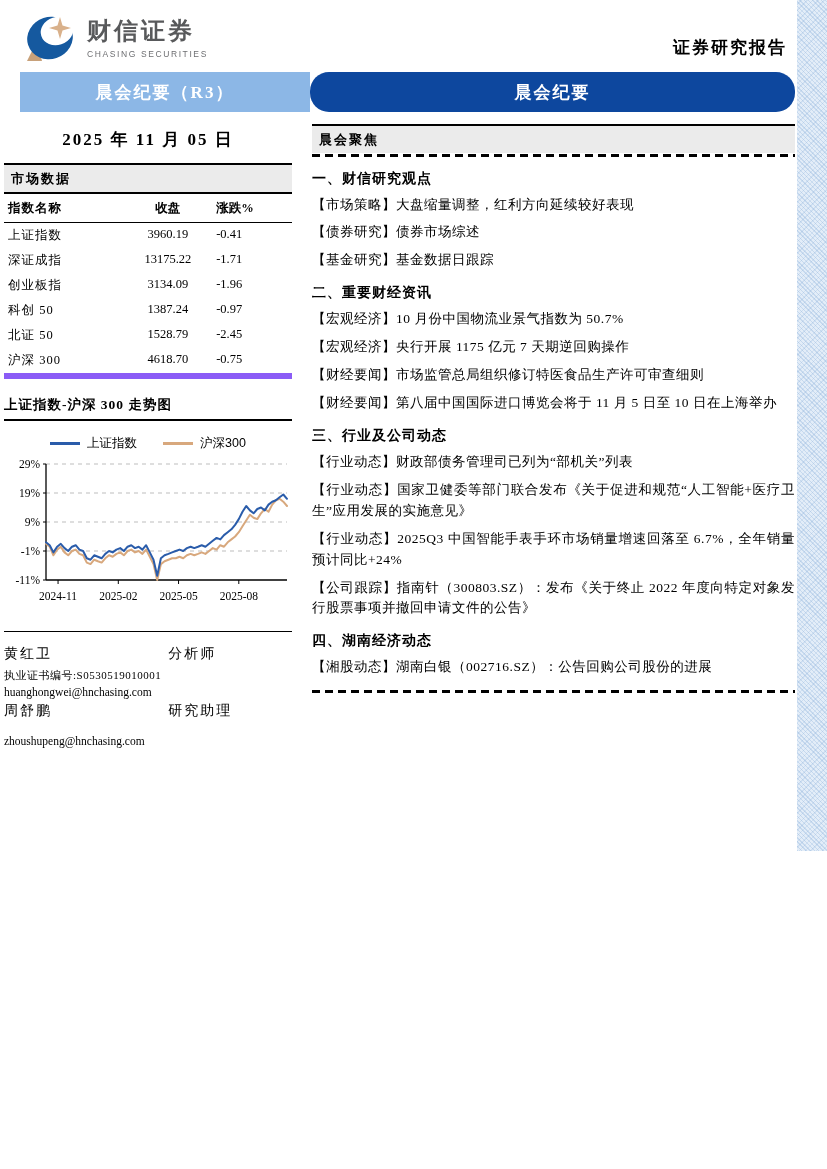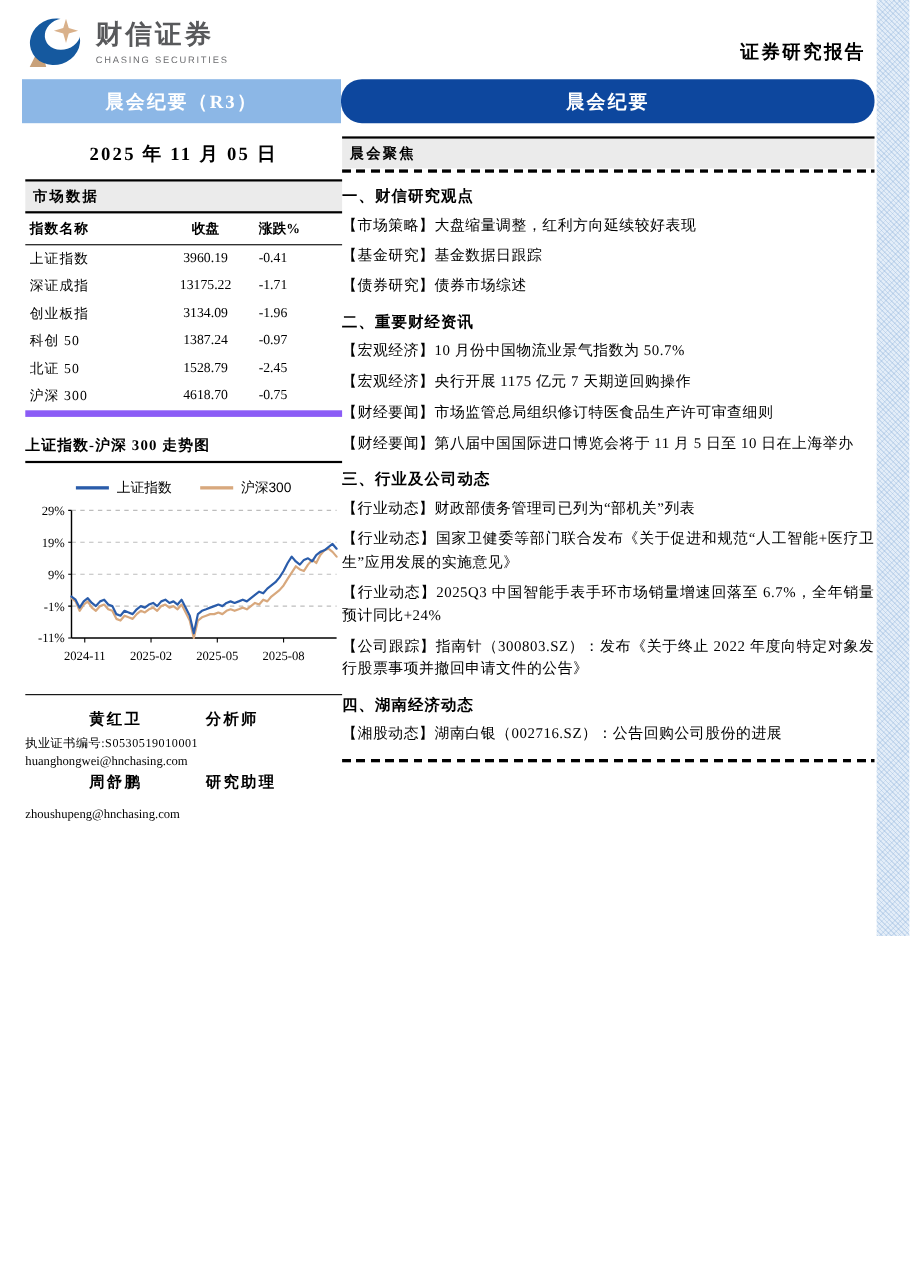--- a/index.html
+++ b/index.html
@@ -19,21 +19,21 @@
   .logo-en { font-family:"Liberation Sans", sans-serif; font-size:8.5px; color:#6d6e71; letter-spacing:1.6px; margin-top:2px; }
   .report-type { font-size:17px; font-weight:bold; letter-spacing:2px; padding-bottom:3px;font-family:Liberation Serif, serif; }
 
   
   .banner { display:flex; height:40px; margin:2px 32px 0 20px; }
   .banner-seg { display:flex; align-items:center; justify-content:center; color:#fff; font-weight:bold; font-size:17px; letter-spacing:2px; }
   .banner-left { width:290px; }
   .banner-right { flex:1;border-radius:19px; }
 
   
-  .main { display:flex; gap:0; margin:12px 32px 0 23px; align-items:flex-start; }
+  .main { display:flex; gap:20px; margin:12px 32px 0 4px; align-items:flex-start; }
   .col-left { width:288px; flex:none; }
   .col-right { flex:1; min-width:0; }
 
   .date { text-align:center; font-size:17px; font-weight:bold; letter-spacing:2px; margin:4px 0 12px; }
 
   .section-band { border-top:2.5px solid #000; background:#ebebeb; font-weight:bold; font-size:13px; letter-spacing:2px; padding:5px 7px 4px; }
   .band-solid-bottom { border-bottom:2px solid #000; }
 
   
   .market-table { font-size:12.5px; }
@@ -49,21 +49,21 @@
   .chart-title { font-weight:bold; font-size:13.5px; letter-spacing:1px; padding-bottom:5px; border-bottom:2.5px solid #000; }
   .chart-legend { display:flex; justify-content:center; gap:26px; margin-top:14px;
                   font-family:"Liberation Sans", sans-serif; font-size:12.5px; }
   .legend-item { display:flex; align-items:center; gap:7px; }
   .legend-swatch { width:30px; height:3px; }
   .chart-svg { display:block; margin-top:3px; }
 
   
   .analysts { margin-top:24px; border-top:1.5px solid #000; padding-top:9px; }
   .analyst-block { margin-bottom:4px; }
-  .analyst-row { display:flex; font-size:14px; font-weight:bold; letter-spacing:2px; margin-top:4px;text-align:center; }
+  .analyst-row { display:flex; font-size:14px; font-weight:normal; letter-spacing:2px; margin-top:4px; }
   .analyst-name { width:57%; }
   .analyst-cert { font-size:11px; margin-top:5px; letter-spacing:0.5px; }
   .analyst-email { font-size:11.5px; margin-top:3px; }
   .analyst-block:last-child .analyst-email { margin-top:15px; }
 
   
   .dashed-rule { height:2.5px; margin-top:1px;
     background-image:repeating-linear-gradient(90deg,#000 0 8px, transparent 8px 13px); }
   .focus-heading { font-weight:bold; font-size:14px; letter-spacing:1px; margin:13px 0 2px; }
   .focus-item { font-size:13.5px; line-height:1.55; margin:7px 0; text-align:justify; letter-spacing:0.5px; }
@@ -206,22 +206,22 @@
           </div>
         </div>
     </div>
 
     <div class="col-right">
       <div class="section-band">晨会聚焦</div>
       <div class="dashed-rule"></div>
       <div id="focus-sections">
           <div class="focus-heading">一、财信研究观点</div>
           <div class="focus-item">【市场策略】大盘缩量调整，红利方向延续较好表现</div>
+          <div class="focus-item">【债券研究】债券市场综述</div>
           <div class="focus-item">【基金研究】基金数据日跟踪</div>
-          <div class="focus-item">【债券研究】债券市场综述</div>
           <div class="focus-heading">二、重要财经资讯</div>
           <div class="focus-item">【宏观经济】10 月份中国物流业景气指数为 50.7%</div>
           <div class="focus-item">【宏观经济】央行开展 1175 亿元 7 天期逆回购操作</div>
           <div class="focus-item">【财经要闻】市场监管总局组织修订特医食品生产许可审查细则</div>
           <div class="focus-item">【财经要闻】第八届中国国际进口博览会将于 11 月 5 日至 10 日在上海举办</div>
           <div class="focus-heading">三、行业及公司动态</div>
           <div class="focus-item">【行业动态】财政部债务管理司已列为“部机关”列表</div>
           <div class="focus-item">【行业动态】国家卫健委等部门联合发布《关于促进和规范“人工智能+医疗卫生”应用发展的实施意见》</div>
           <div class="focus-item">【行业动态】2025Q3 中国智能手表手环市场销量增速回落至 6.7%，全年销量预计同比+24%</div>
           <div class="focus-item">【公司跟踪】指南针（300803.SZ）：发布《关于终止 2022 年度向特定对象发行股票事项并撤回申请文件的公告》</div>

